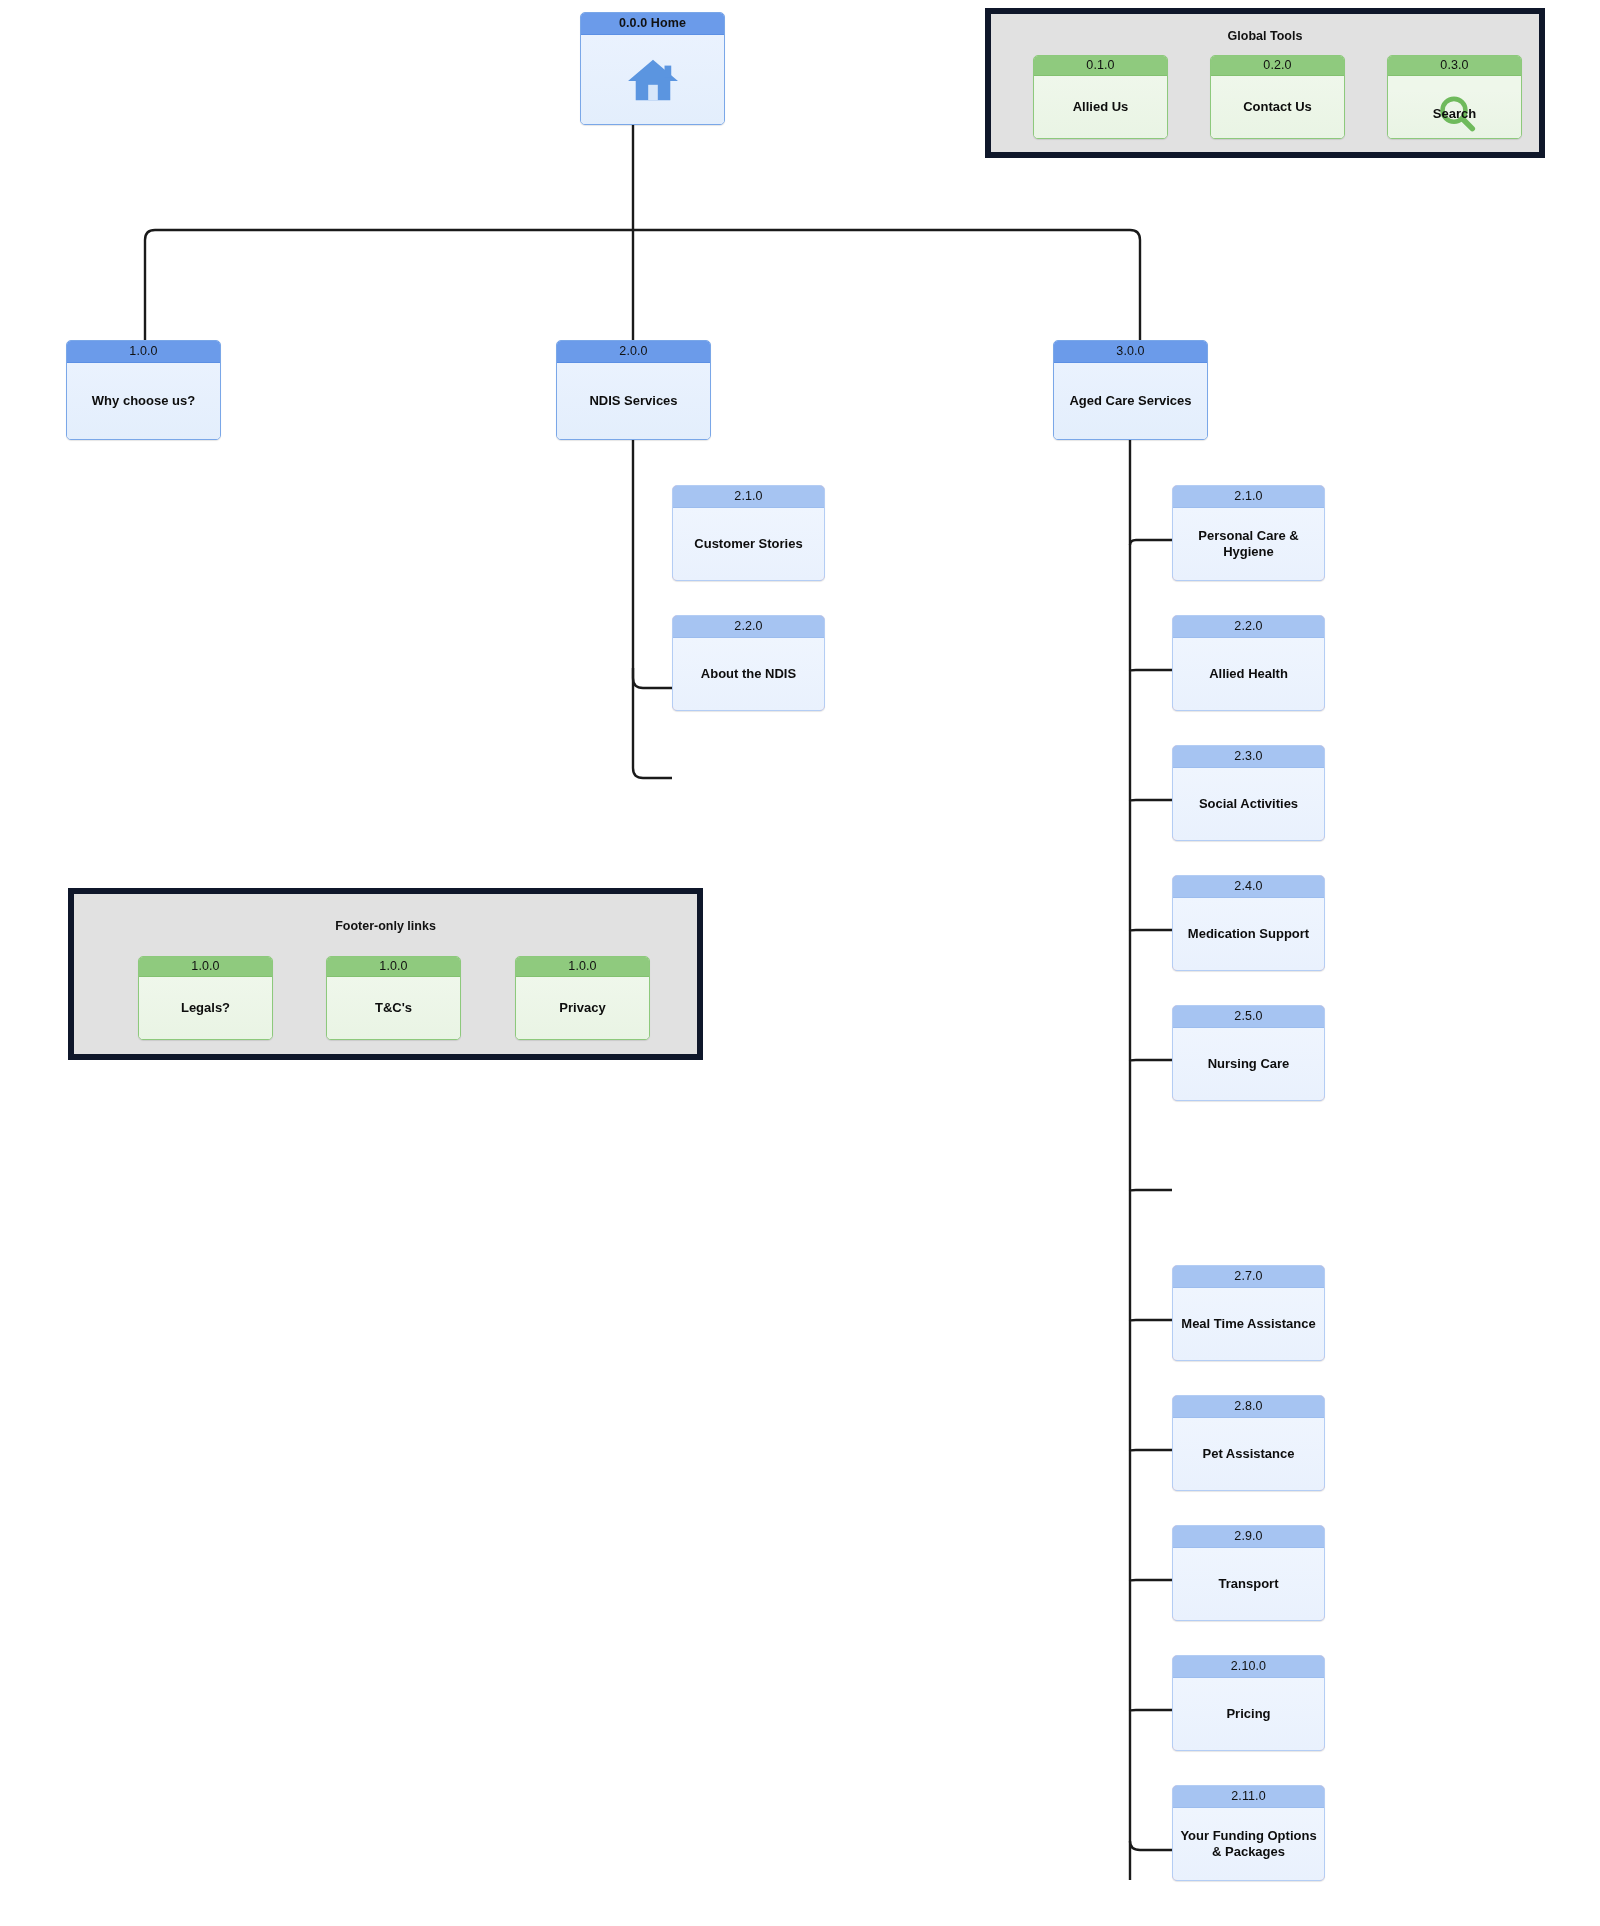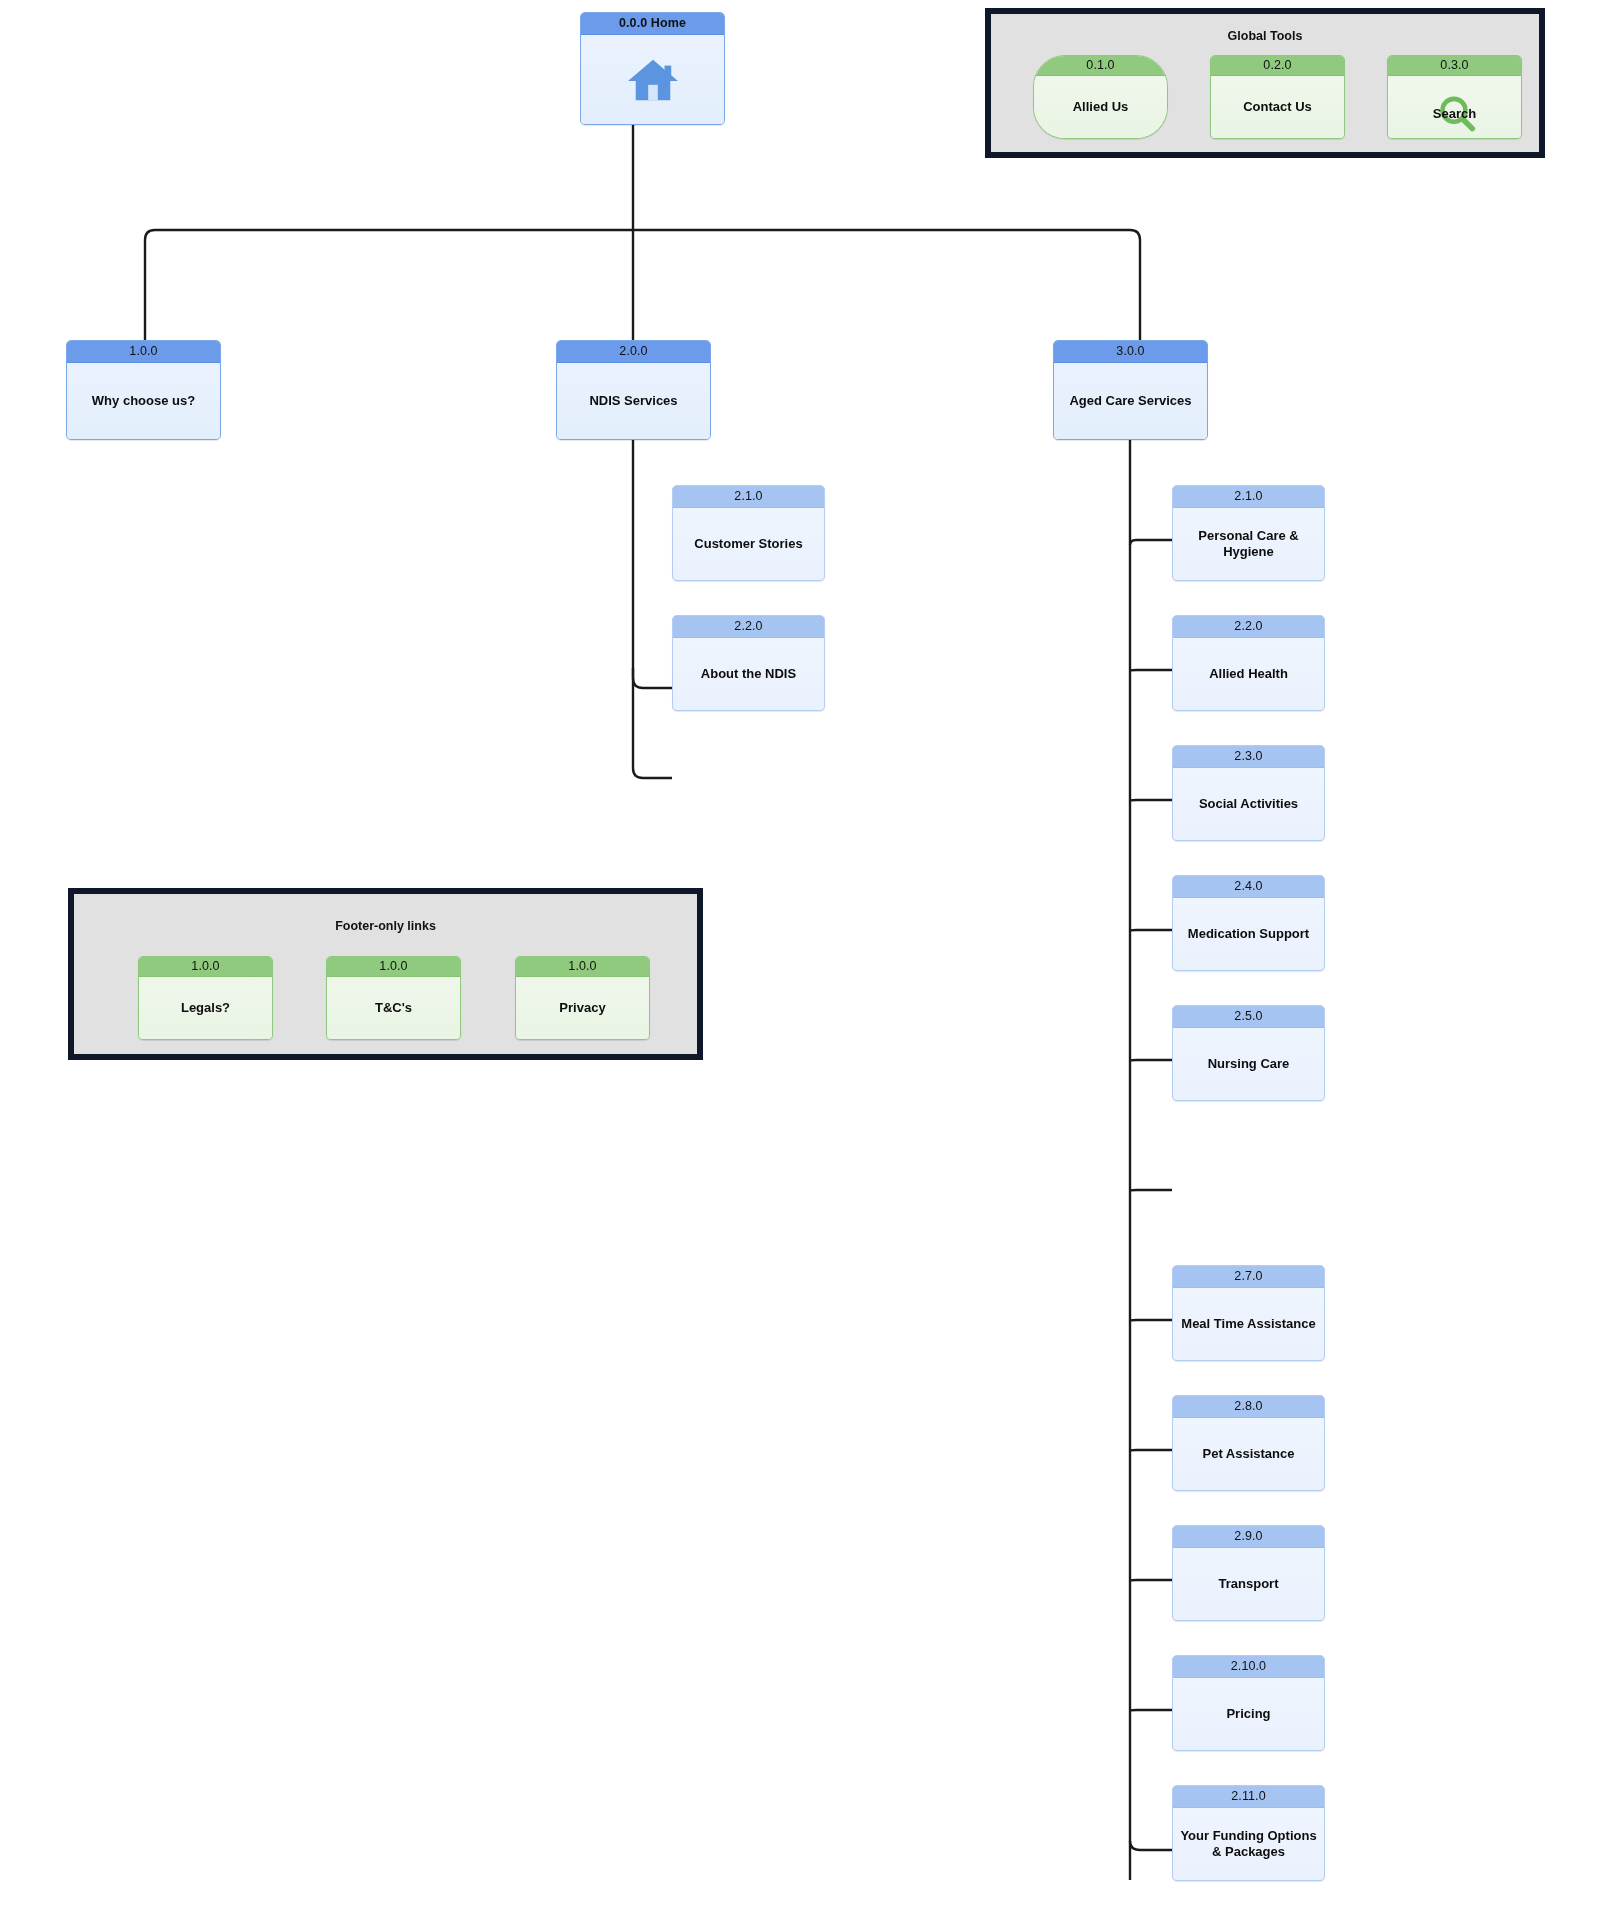--- a/index.html
+++ b/index.html
@@ -195,21 +195,21 @@
           <rect x="42" y="10" width="7" height="12" fill="#5b95e0"></rect>
           <rect x="25" y="30" width="10" height="16" fill="#d6e6fa"></rect>
         </svg>
       </span>
     </div>
   </div>
 
   <div class="group" style="left:985px; top:8px; width:560px; height:150px;">
     <div class="group-title" style="top:15px;">Global Tools</div>
 
-    <div class="node green" style="left:42px; top:41px; width:135px; height:84px;border-radius:32px;">
+    <div class="node green" style="left:42px; top:41px; width:135px; height:84px;">
       <div class="hdr">0.1.0</div>
       <div class="body">Allied Us</div>
     </div>
 
     <div class="node green" style="left:219px; top:41px; width:135px; height:84px;">
       <div class="hdr">0.2.0</div>
       <div class="body">Contact Us</div>
     </div>
 
     <div class="node green" style="left:396px; top:41px; width:135px; height:84px;gap:14px;">

